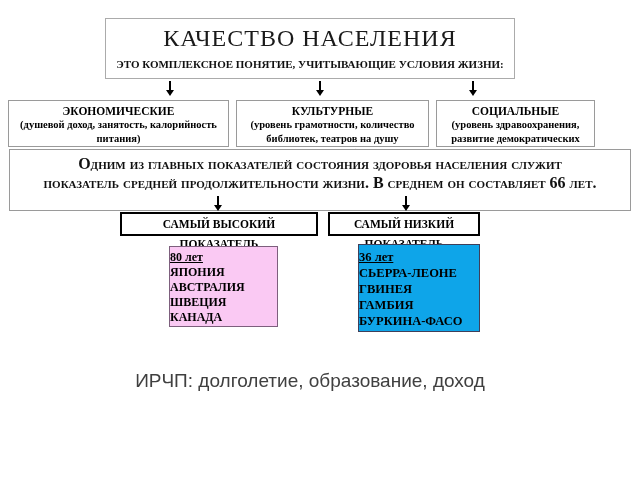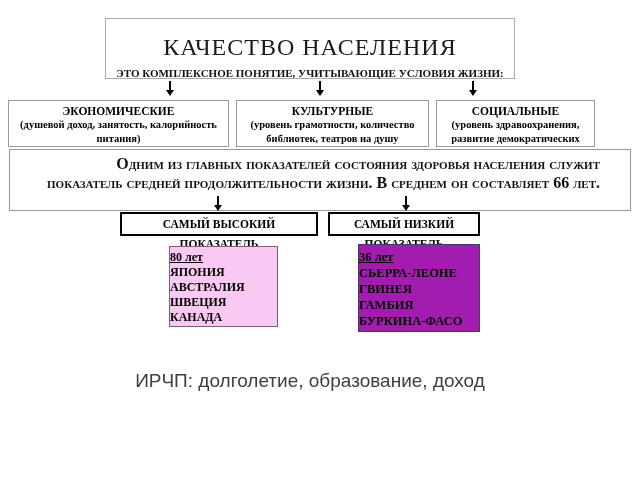--- a/index.html
+++ b/index.html
@@ -3,42 +3,42 @@
 <meta charset="utf-8">
 <style>
   * { margin:0; padding:0; box-sizing:border-box; }
   html,body { width:640px; height:480px; background:#fff; overflow:hidden; }
   body { font-family:"Liberation Serif","DejaVu Serif",serif; position:relative; }
   .abs { position:absolute; }
 
   
   .title-box { left:105px; top:18px; width:410px; height:61px;
     border:1px solid #ababab; background:#fff; text-align:center; }
-  .title-box .title { font-size:24px; letter-spacing:1px; margin-top:15px; color:#1a1a1a; }
+  .title-box .title { font-size:24px; letter-spacing:1px; margin-top:6px; color:#1a1a1a; }
   .title-box .subtitle { font-size:11px; font-weight:bold; margin-top:6px; color:#111; }
 
   
   .arrow { width:8px; }
   .arrow .stem { width:2px; height:9px; background:#000; margin:0 auto; }
   .arrow .head { width:0; height:0; margin:0 auto;
     border-left:4px solid transparent; border-right:4px solid transparent;
     border-top:6px solid #000; }
 
   
   .crit { top:100px; height:47px; border:1px solid #9a9a9a; background:#fff;
     text-align:center; padding-top:3px; }
   .crit .crit-title { font-size:11.5px; font-weight:bold; line-height:14px; }
   .crit .crit-detail { font-size:10.5px; font-weight:bold; line-height:14px; padding:0 2px; }
   .crit1 { left:8px;   width:221px; }
   .crit2 { left:236px; width:193px; }
   .crit3 { left:436px; width:159px; }
 
   
   .statement-box { left:9px; top:149px; width:622px; height:62px;
-    border:1px solid #9a9a9a; background:#fff; text-align:right;
+    border:1px solid #9a9a9a; background:#fff; text-align:center;
     padding:4px 30px 0; }
   .statement-box .statement { font-size:16px; font-weight:bold;
     font-variant:small-caps; line-height:19px; color:#111; }
 
   
   .ind-label { top:212px; height:24px; border:2px solid #000; background:#fff;
     text-align:center; font-size:11.5px; font-weight:bold; line-height:20px; }
   .ind-high-label { left:120px; width:198px; }
   .ind-low-label  { left:328px; width:152px; }
 
@@ -105,21 +105,21 @@
 <div class="abs ind-label ind-low-label">САМЫЙ НИЗКИЙ ПОКАЗАТЕЛЬ</div>
 
 <div class="abs country-box box-high" style="background-color: rgb(250, 201, 243);">
   <div class="years">80 лет</div>
   <div>ЯПОНИЯ</div>
   <div>АВСТРАЛИЯ</div>
   <div>ШВЕЦИЯ</div>
   <div>КАНАДА</div>
 </div>
 
-<div class="abs country-box box-low" style="background-color: #a21caf;">
+<div class="abs country-box box-low" style="background-color: #0ea5e9;">
   <div class="years">36 лет</div>
   <div>СЬЕРРА-ЛЕОНЕ</div>
   <div>ГВИНЕЯ</div>
   <div>ГАМБИЯ</div>
   <div>БУРКИНА-ФАСО</div>
 </div>
 
 <div class="abs footer-note" style="color: #404040;">ИРЧП: долголетие, образование, доход</div>
 
 </body></html>

